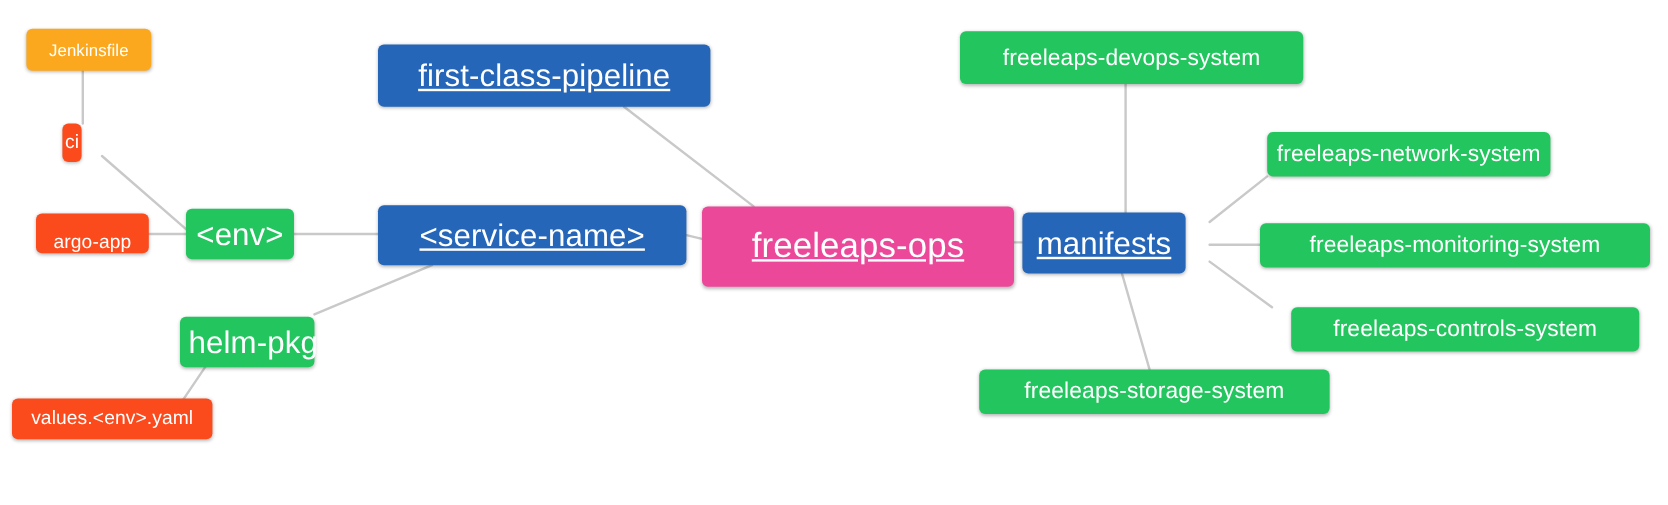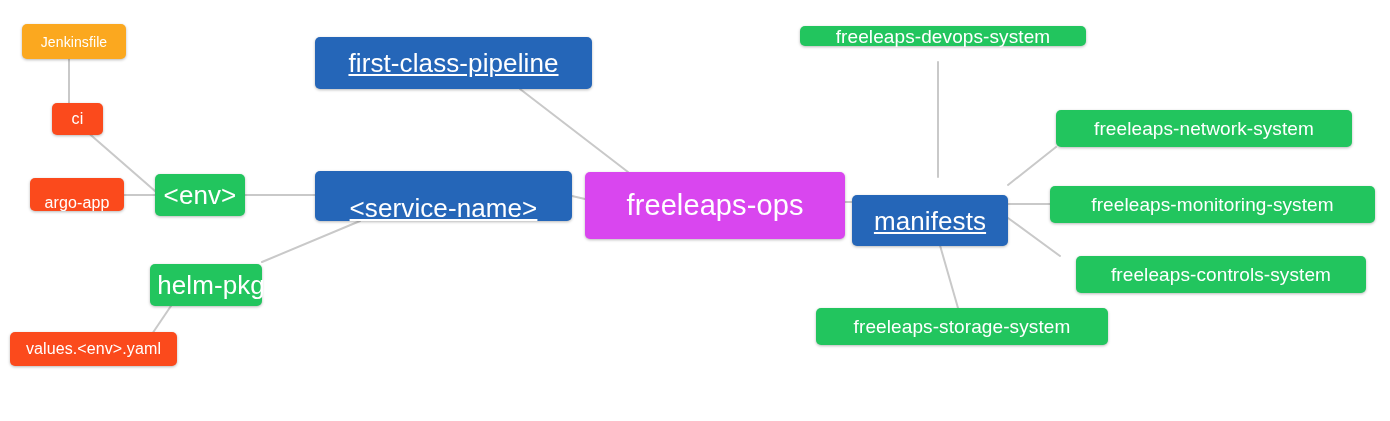--- a/index.html
+++ b/index.html
@@ -34,21 +34,21 @@
     color: #ffffff;
     white-space: nowrap;
     box-shadow: 0 1px 3px rgba(0,0,0,0.28);
     letter-spacing: 0.1px;
   }
   .node-label {
     display: block;
     line-height: 1;
   }
   
-  .c-root   { background: #d946ef; }
+  .c-root   { background: #ec4899; text-decoration: underline; }
   .c-blue   { background: #2566b8; text-decoration: underline; }
   .c-green  { background: #22c55e; }
   .c-amber  { background: #fba81f; }
   .c-red    { background: #fb4a1c; }
 
   
   .t-root   { font-size: 29px; }
   .t-major  { font-size: 26px; }
   .t-mid    { font-size: 26px; }
   .t-leaf   { font-size: 19px; }
@@ -72,51 +72,51 @@
       <path d="M 938,177 L 938,62" stroke="#c9c9c9" stroke-width="2" fill="none" stroke-linecap="round"></path>
       <path d="M 1008,185 L 1056,147" stroke="#c9c9c9" stroke-width="2" fill="none" stroke-linecap="round"></path>
       <path d="M 1008,204 L 1050,204" stroke="#c9c9c9" stroke-width="2" fill="none" stroke-linecap="round"></path>
       <path d="M 1008,218 L 1060,256" stroke="#c9c9c9" stroke-width="2" fill="none" stroke-linecap="round"></path>
       <path d="M 935,228 L 958,308" stroke="#c9c9c9" stroke-width="2" fill="none" stroke-linecap="round"></path>
     </svg>
   <div id="node-layer">
       <div class="node c-amber t-tiny" style="left: 22px; top: 24px; width: 104px; height: 35px;">
         <span class="node-label">Jenkinsfile</span>
       </div>
-      <div class="node c-red t-small" style="left: 52px; top: 103px; width: 51px; height: 32px;">
+      <div class="node c-red t-small" style="left: 52px; top: 103px; width: 16px; height: 32px;">
         <span class="node-label">ci</span>
       </div>
       <div class="node c-red t-small" style="left: 30px; top: 178px; width: 94px; height: 33px; align-items: flex-end;">
         <span class="node-label">argo-app</span>
       </div>
       <div class="node c-green t-mid" style="left: 155px; top: 174px; width: 90px; height: 42px;">
         <span class="node-label">&lt;env&gt;</span>
       </div>
       <div class="node c-green t-mid" style="left: 150px; top: 264px; width: 112px; height: 42px; padding-left: 10px;">
         <span class="node-label">helm-pkg</span>
       </div>
       <div class="node c-red t-small" style="left: 10px; top: 332px; width: 167px; height: 34px;">
         <span class="node-label">values.&lt;env&gt;.yaml</span>
       </div>
-      <div class="node c-blue t-major" style="left: 315px; top: 171px; width: 257px; height: 50px; align-items: flex-end;">
+      <div class="node c-blue t-major" style="left: 315px; top: 171px; width: 257px; height: 50px;">
         <span class="node-label">&lt;service-name&gt;</span>
       </div>
       <div class="node c-blue t-major" style="left: 315px; top: 37px; width: 277px; height: 52px;">
         <span class="node-label">first-class-pipeline</span>
       </div>
       <div class="node c-root t-root" style="left: 585px; top: 172px; width: 260px; height: 67px;">
         <span class="node-label">freeleaps-ops</span>
       </div>
-      <div class="node c-blue t-major" style="left: 852px; top: 195px; width: 156px; height: 51px;">
+      <div class="node c-blue t-major" style="left: 852px; top: 177px; width: 136px; height: 51px;">
         <span class="node-label">manifests</span>
       </div>
-      <div class="node c-green t-leaf" style="left: 800px; top: 26px; width: 286px; height: 20px;">
+      <div class="node c-green t-leaf" style="left: 800px; top: 26px; width: 286px; height: 44px;">
         <span class="node-label">freeleaps-devops-system</span>
       </div>
-      <div class="node c-green t-leaf" style="left: 1056px; top: 110px; width: 296px; height: 37px;">
+      <div class="node c-green t-leaf" style="left: 1056px; top: 110px; width: 236px; height: 37px;">
         <span class="node-label">freeleaps-network-system</span>
       </div>
       <div class="node c-green t-leaf" style="left: 1050px; top: 186px; width: 325px; height: 37px;">
         <span class="node-label">freeleaps-monitoring-system</span>
       </div>
       <div class="node c-green t-leaf" style="left: 1060px; top: 256px; width: 290px; height: 37px; margin-left: 16px;">
         <span class="node-label">freeleaps-controls-system</span>
       </div>
       <div class="node c-green t-leaf" style="left: 816px; top: 308px; width: 292px; height: 37px; justify-content: center;">
         <span class="node-label">freeleaps-storage-system</span>

